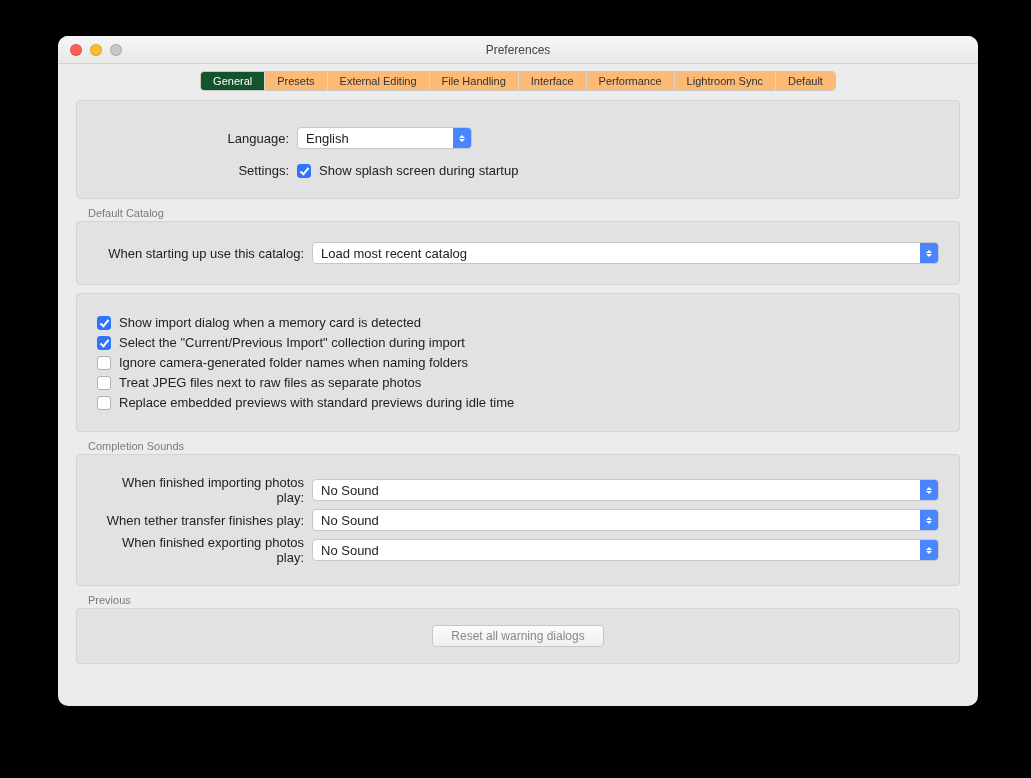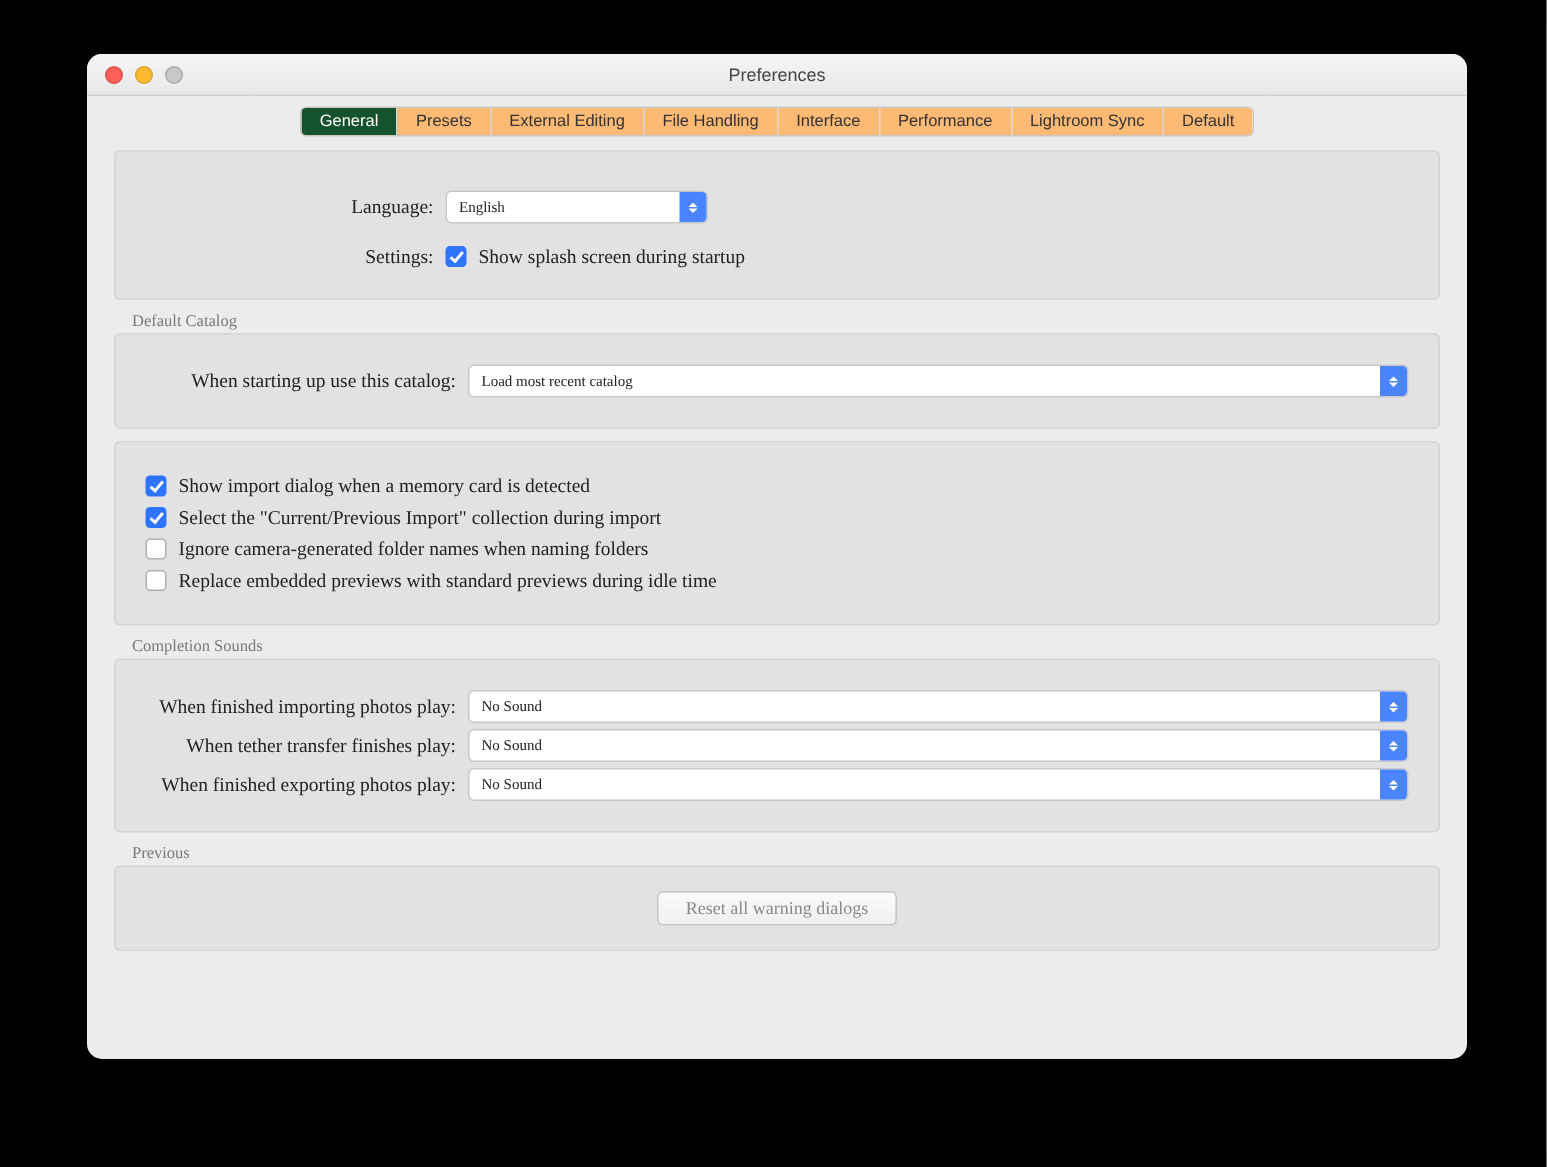--- a/index.html
+++ b/index.html
@@ -79,21 +79,20 @@
     cursor: default;
   }
   .segmented .seg:last-child { border-right: none; }
   .segmented .seg.active {
     background: #14532d;
     color: #fff;
   }
 
   .content {
     padding: 8px 18px 18px 18px;
-    font-family: Liberation Serif, serif;
   }
 
   .panel {
     background: #e2e2e2;
     border: 1px solid #d4d4d4;
     border-radius: 4px;
     padding: 16px 20px;
     margin-bottom: 8px;
   }
   .panel.top { padding-top: 22px; }
@@ -120,21 +119,21 @@
 
   .select {
     position: relative;
     background: #fff;
     border: 1px solid #c7c7c7;
     border-radius: 4px;
     height: 22px;
     display: flex;
     align-items: center;
     padding: 0 24px 0 8px;
-    font-size: 10px;
+    font-size: 13px;
     color: #222;
     cursor: default;
   }
   .select .arrows {
     position: absolute;
     right: 0; top: 0; bottom: 0;
     width: 18px;
     background: #4a84ff;
     border-top-right-radius: 3px;
     border-bottom-right-radius: 3px;
@@ -263,20 +262,24 @@
       <div class="checkbox-row">
         <div class="cb checked"></div>
         <span>Select the "Current/Previous Import" collection during import</span>
       </div>
       <div class="checkbox-row">
         <div class="cb"></div>
         <span>Ignore camera-generated folder names when naming folders</span>
       </div>
       <div class="checkbox-row">
         <div class="cb"></div>
+        <span>Treat JPEG files next to raw files as separate photos</span>
+      </div>
+      <div class="checkbox-row">
+        <div class="cb"></div>
         <span>Replace embedded previews with standard previews during idle time</span>
       </div>
     </div>
 
     <div class="section-label">Completion Sounds</div>
     <div class="panel">
       <div class="row">
         <div class="label label-col-215">When finished importing photos play:</div>
         <div class="select grow">
           <span>No Sound</span>

